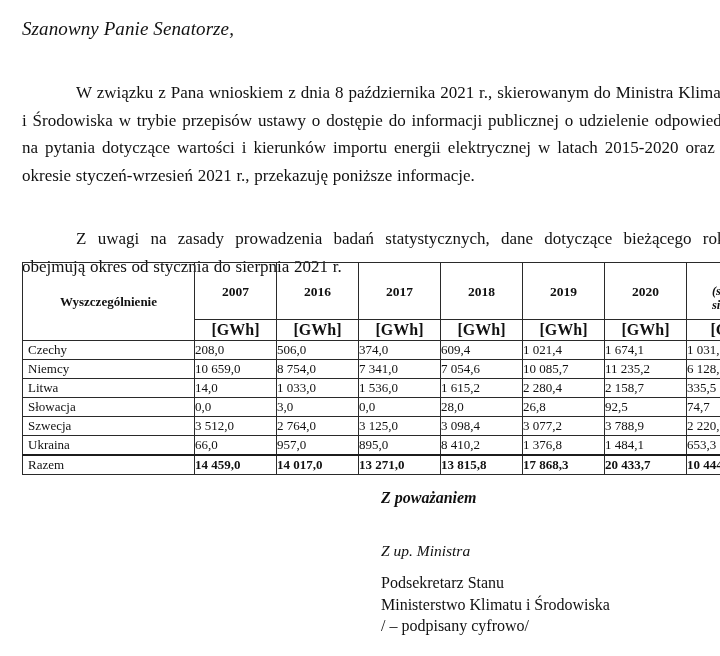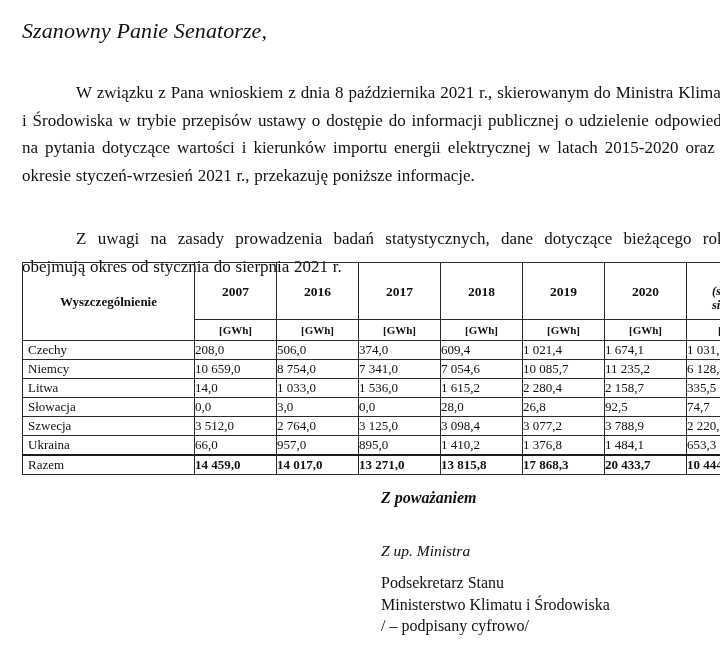--- a/index.html
+++ b/index.html
@@ -22,21 +22,21 @@
     height: 656px;
     padding: 0;
     box-sizing: border-box;
   }
 
   .salutation {
     position: absolute;
     left: 22px;
     top: 18px;
     font-style: italic;
-    font-size: 22px;
+    font-size: 19px;
     letter-spacing: .1px;
   }
 
   .para {
     position: absolute;
     left: 22px;
     width: 712px;
     text-align: justify;
     font-size: 17px;
     line-height: 27.5px;
@@ -82,21 +82,21 @@
     height: 56px;
     line-height: 15px;
   }
   th.year-head.y2021 {
     font-style: italic;
     font-size: 12.5px;
     line-height: 14px;
   }
   th.unit-head {
     font-weight: bold;
-    font-size: 11px;
+    font-size: 16px;
     text-align: center;
     height: 20px;
   }
 
   tbody td.rowlabel {
     text-align: left;
     padding: 1px 0 1px 5px;
     height: 14px;
     font-size: 13px;
     white-space: nowrap;
@@ -245,21 +245,21 @@
             <td class="val">3 098,4</td>
             <td class="val">3 077,2</td>
             <td class="val">3 788,9</td>
             <td class="val">2 220,9</td>
           </tr>
           <tr>
             <td class="rowlabel">Ukraina</td>
             <td class="val">66,0</td>
             <td class="val">957,0</td>
             <td class="val">895,0</td>
-            <td class="val">1 410,2</td>
+            <td class="val">8 410,2</td>
             <td class="val">1 376,8</td>
             <td class="val">1 484,1</td>
             <td class="val">653,3</td>
           </tr>
           <tr class="total">
             <td class="rowlabel">Razem</td>
             <td class="val">14 459,0</td>
             <td class="val">14 017,0</td>
             <td class="val">13 271,0</td>
             <td class="val">13 815,8</td>

